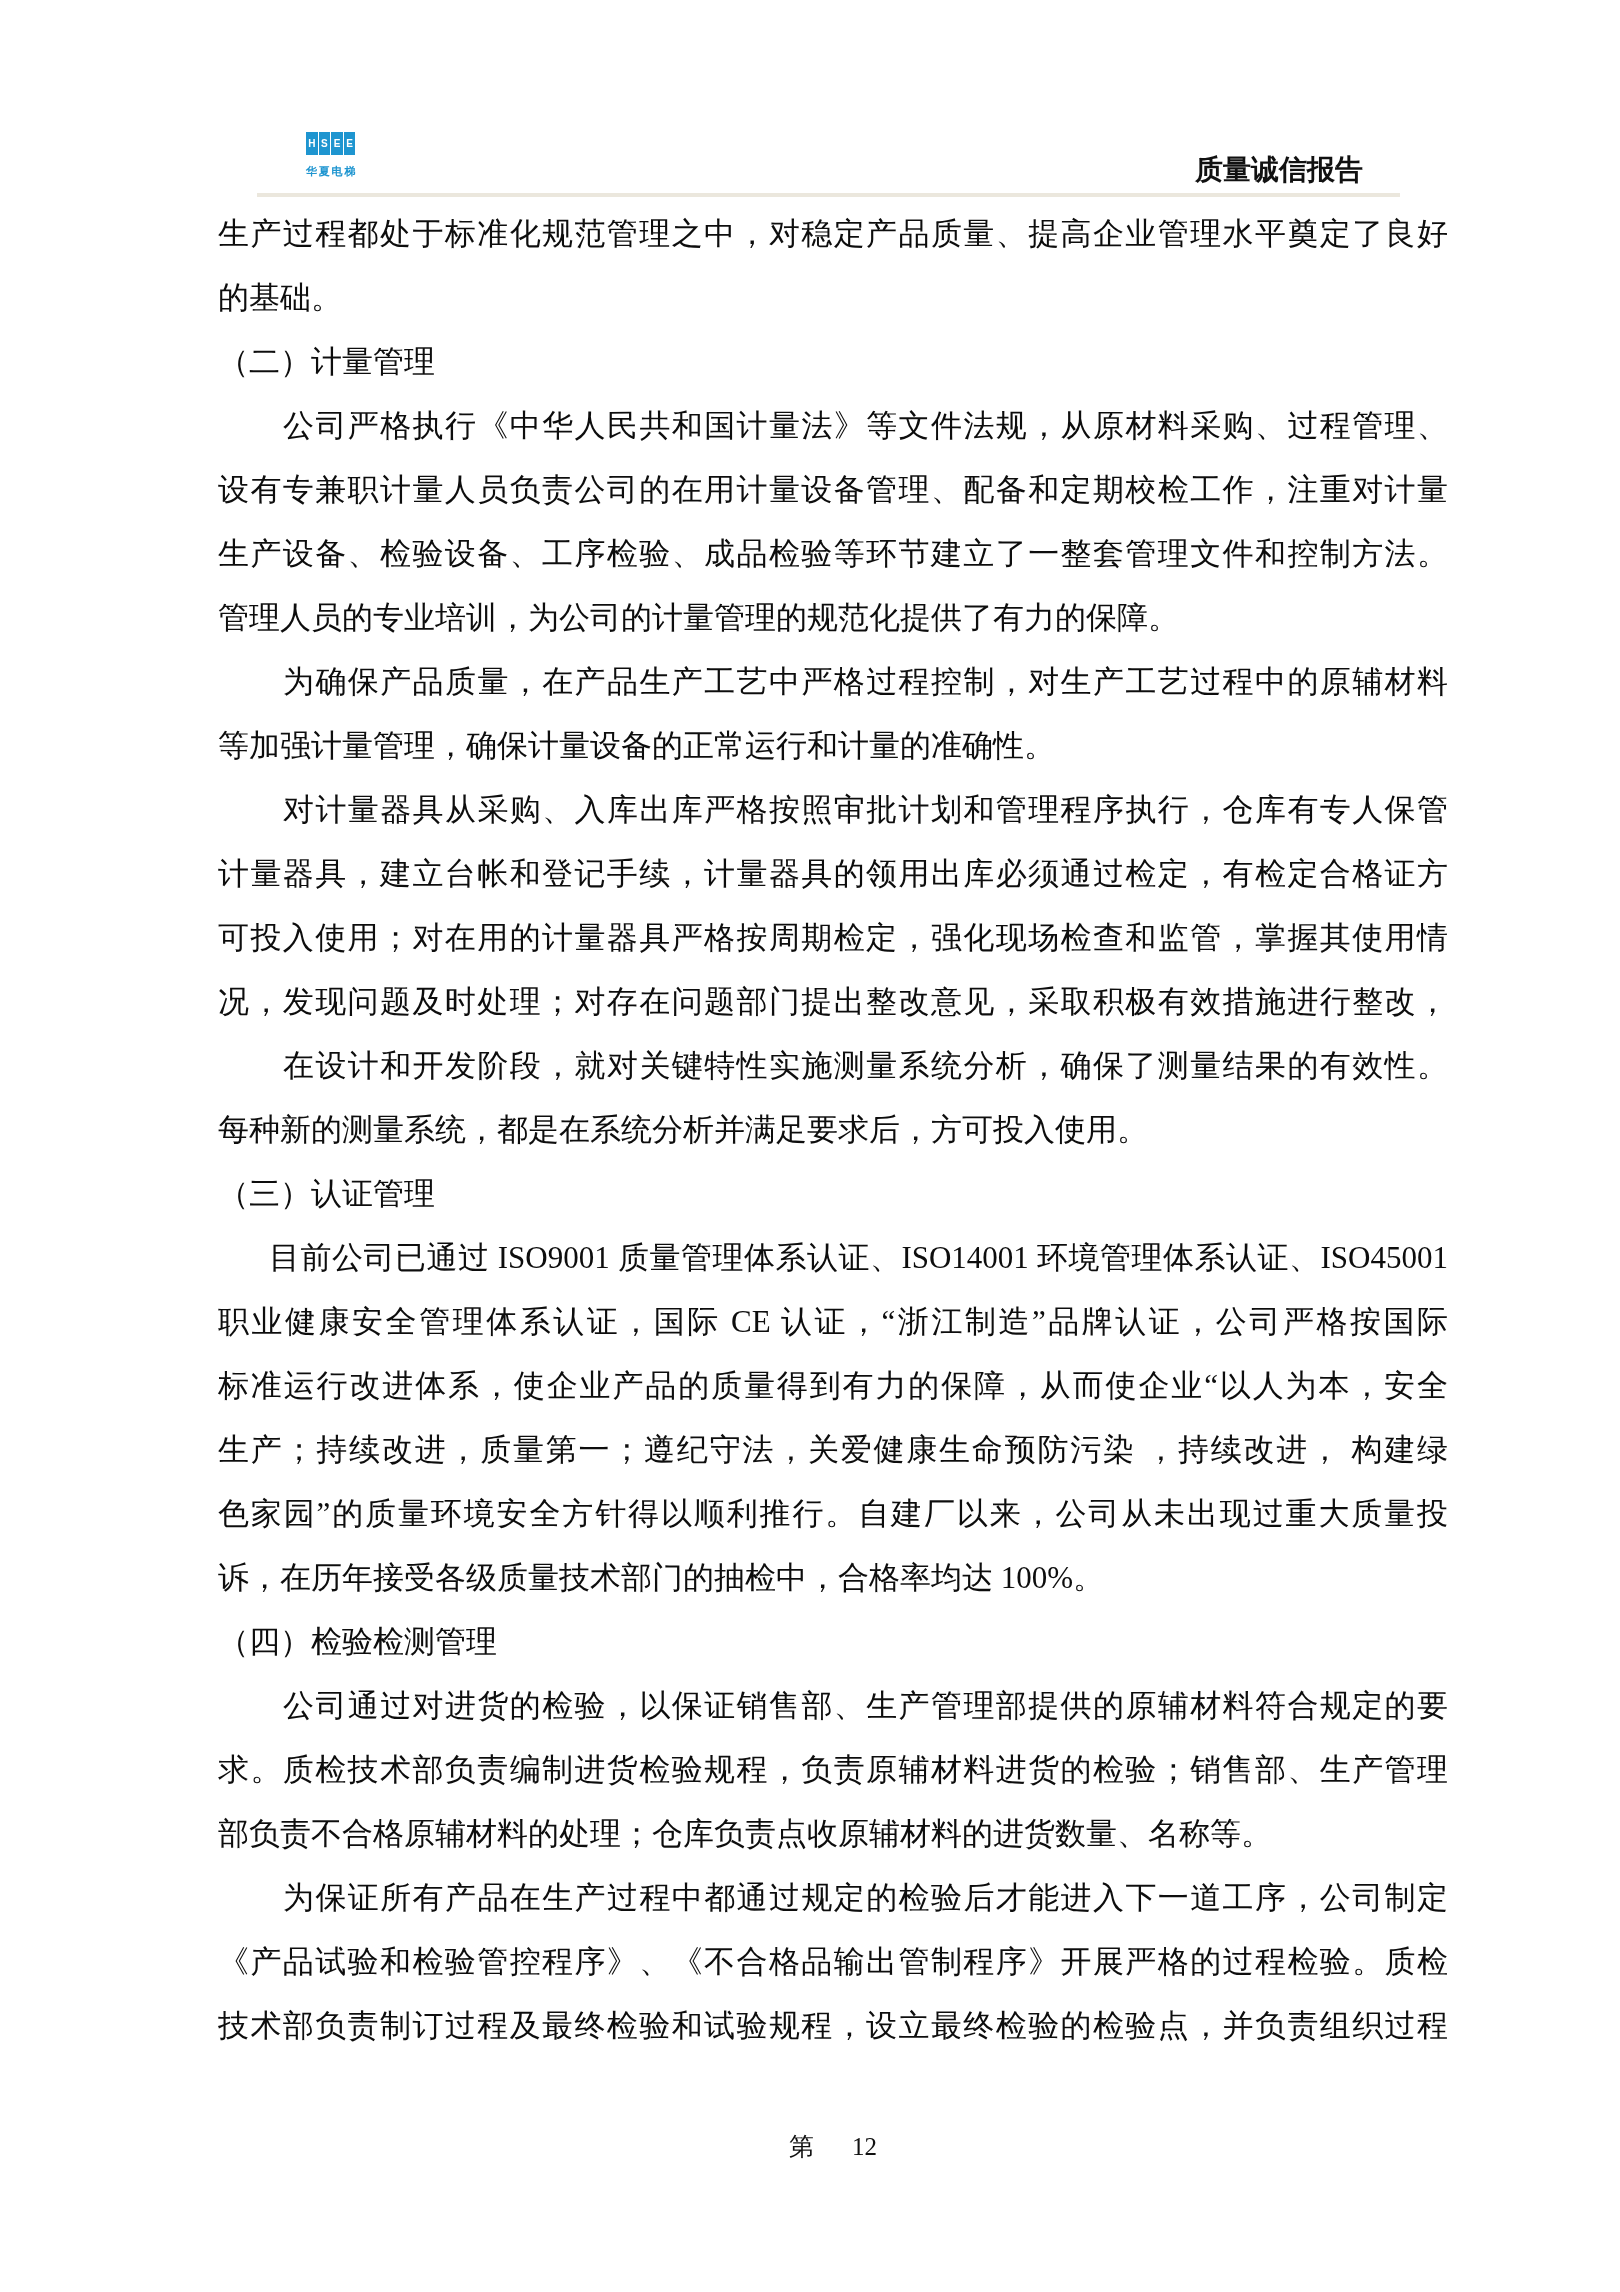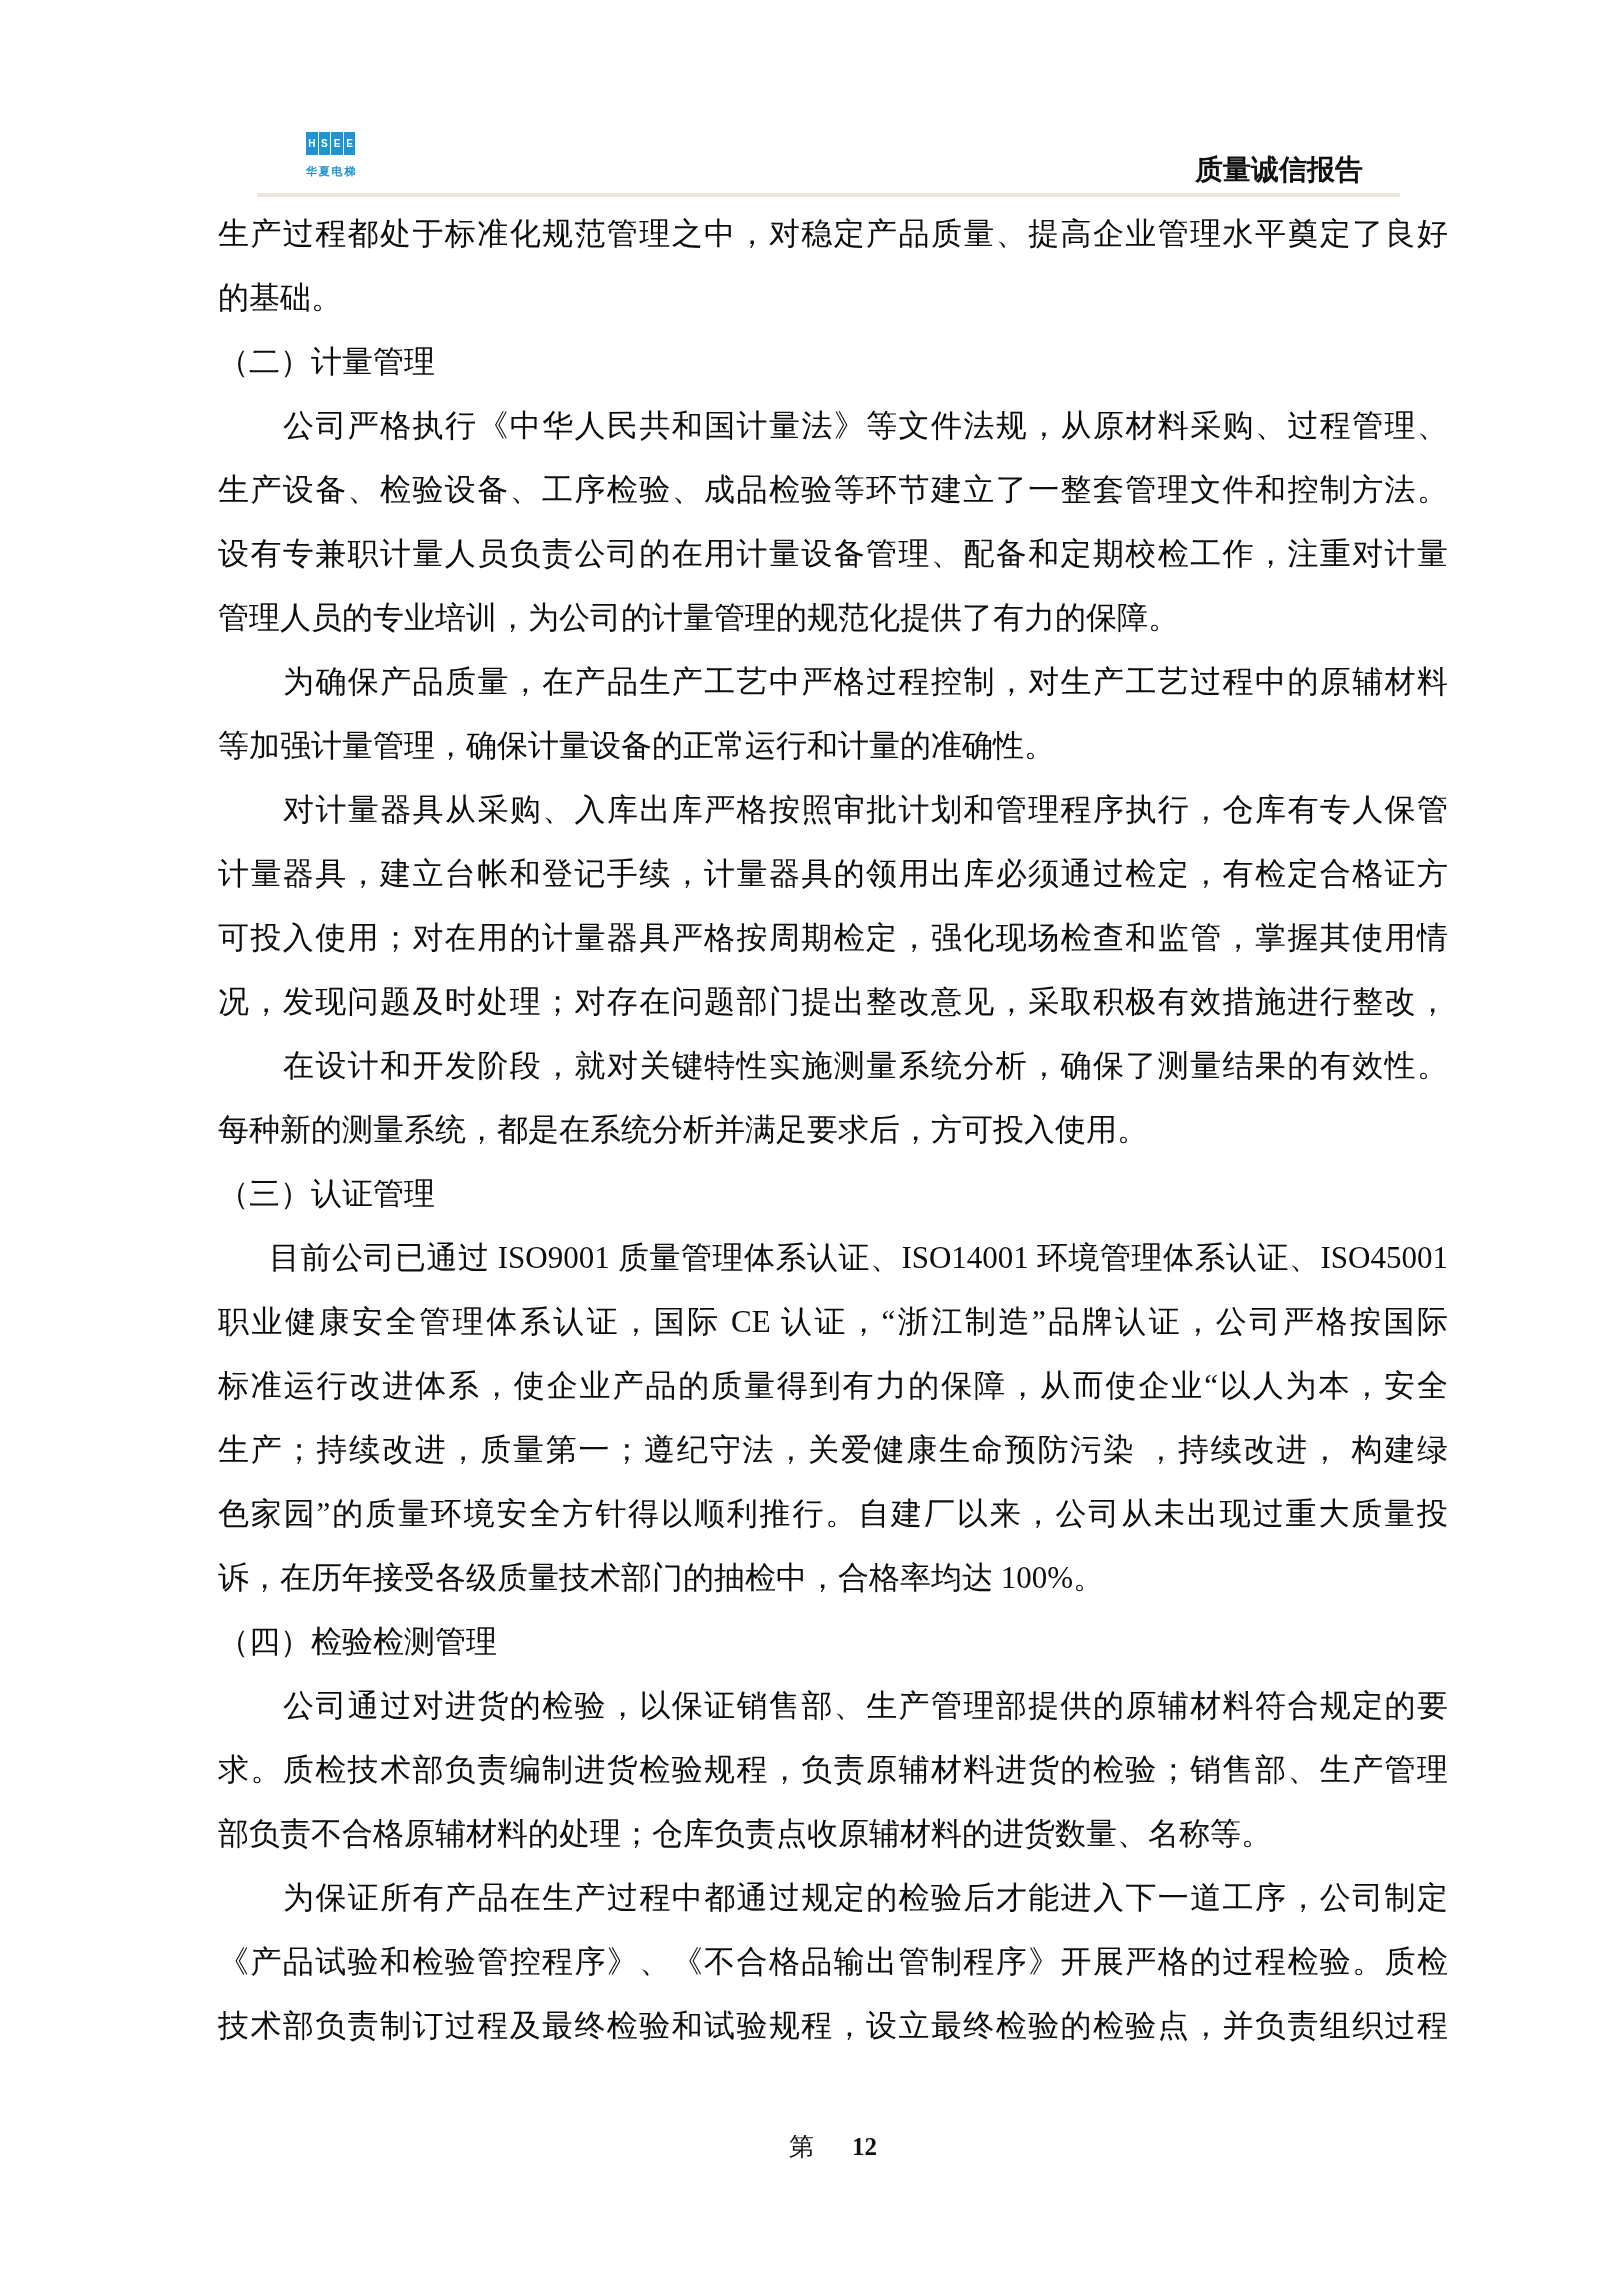--- a/index.html
+++ b/index.html
@@ -50,21 +50,21 @@
   .line.fill { text-align-last:justify; }
   .line.para { padding-left:65px; }
   .line.para-sm { padding-left:51px; }
   .line.heading { padding-left:0; }
 
   
   .footer {
     position:absolute; left:789px; top:2130px;
     font-size:25px; color:#111111; white-space:nowrap;
   }
-  .footer .page-num { margin-left:38px;font-weight:bold; }
+  .footer .page-num { margin-left:38px; }
 </style>
 </head>
 <body style="--brand: #1E95D0;">
 
 <div class="page">
 
   <div class="logo">
     <div class="logo-tiles">
         <div class="logo-tile">H</div>
         <div class="logo-tile">S</div>
@@ -76,22 +76,22 @@
 
   <div class="doc-title">质量诚信报告</div>
 
   <div class="header-rule"></div>
 
   <div class="body-lines">
       <div class="line cont fill">生产过程都处于标准化规范管理之中，对稳定产品质量、提高企业管理水平奠定了良好</div>
       <div class="line cont">的基础。</div>
       <div class="line heading">（二）计量管理</div>
       <div class="line para fill">公司严格执行《中华人民共和国计量法》等文件法规，从原材料采购、过程管理、</div>
+      <div class="line cont fill">设有专兼职计量人员负责公司的在用计量设备管理、配备和定期校检工作，注重对计量</div>
       <div class="line cont fill">生产设备、检验设备、工序检验、成品检验等环节建立了一整套管理文件和控制方法。</div>
-      <div class="line cont fill">设有专兼职计量人员负责公司的在用计量设备管理、配备和定期校检工作，注重对计量</div>
       <div class="line cont">管理人员的专业培训，为公司的计量管理的规范化提供了有力的保障。</div>
       <div class="line para fill">为确保产品质量，在产品生产工艺中严格过程控制，对生产工艺过程中的原辅材料</div>
       <div class="line cont">等加强计量管理，确保计量设备的正常运行和计量的准确性。</div>
       <div class="line para fill">对计量器具从采购、入库出库严格按照审批计划和管理程序执行，仓库有专人保管</div>
       <div class="line cont fill">计量器具，建立台帐和登记手续，计量器具的领用出库必须通过检定，有检定合格证方</div>
       <div class="line cont fill">可投入使用；对在用的计量器具严格按周期检定，强化现场检查和监管，掌握其使用情</div>
       <div class="line cont fill">况，发现问题及时处理；对存在问题部门提出整改意见，采取积极有效措施进行整改，</div>
       <div class="line para fill">在设计和开发阶段，就对关键特性实施测量系统分析，确保了测量结果的有效性。</div>
       <div class="line cont">每种新的测量系统，都是在系统分析并满足要求后，方可投入使用。</div>
       <div class="line heading">（三）认证管理</div>

